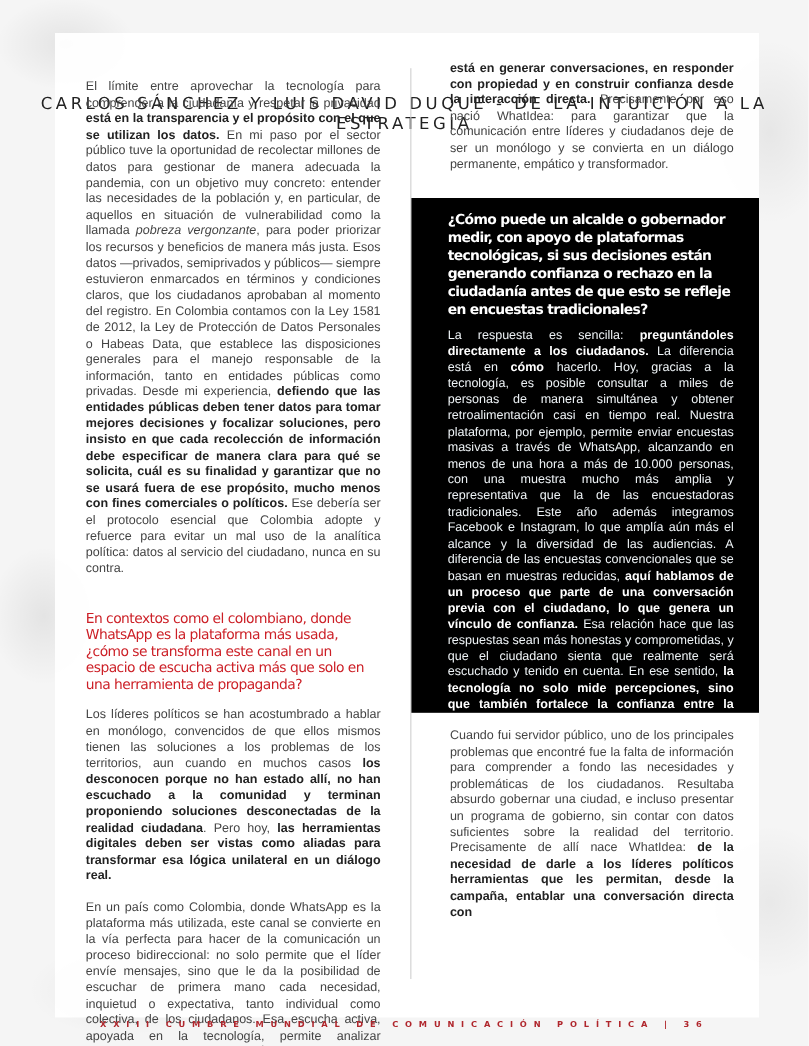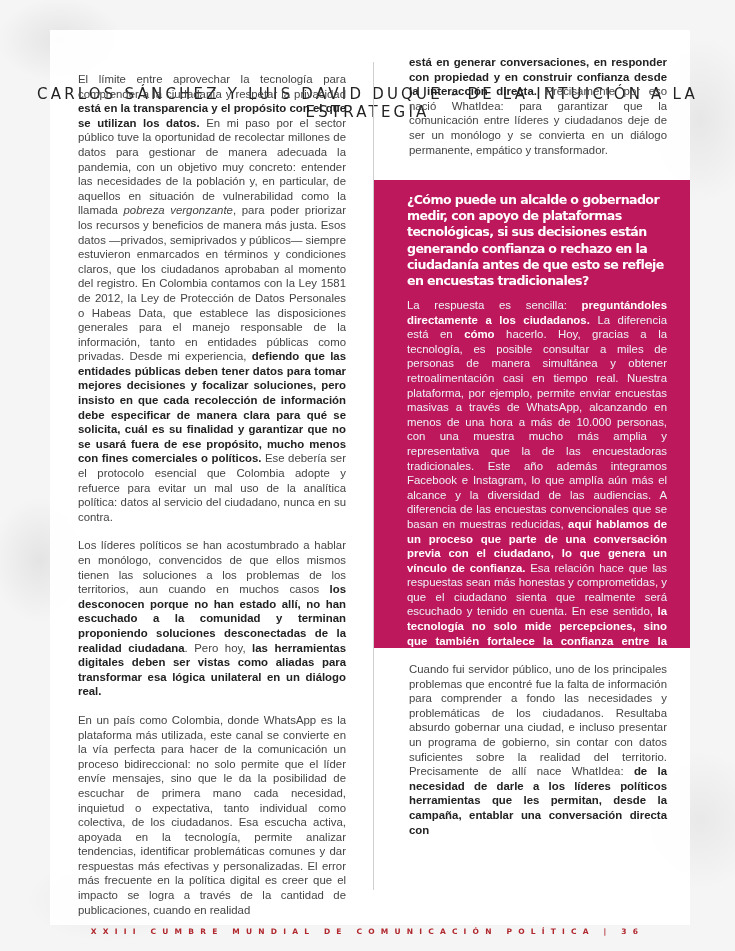--- a/index.html
+++ b/index.html
@@ -39,21 +39,21 @@
   .col-right { left: 405px; top: 55px; width: 262px; }
   .divider {
     position: absolute; left: 373px; top: 62px; width: 1px; height: 828px; background: #cfcfcf;
   }
   .question-red {
     font-family: "DejaVu Sans", sans-serif; font-size: 12.6px; line-height: 15px;
     color: #cc1f26; letter-spacing: -0.5px; text-align: left; margin: 0 0 18px 0;
   }
   .blue-box {
     position: absolute; left: 374px; top: 180px; width: 316px; height: 468px;
-    background: #be185d; color: #f2f5f7;
+    background: #000000; color: #f2f5f7;
   }
   .blue-box .q {
     position: absolute; left: 33px; top: 12px; width: 260px;
     font-family: "DejaVu Sans", sans-serif; font-weight: bold; font-size: 12.6px; line-height: 16.2px;
     letter-spacing: -0.6px; color: #fff;
   }
   .blue-box .a {
     position: absolute; left: 33px; top: 118px; width: 260px;
     font-size: 11.4px; line-height: 14.6px; text-align: justify; color: #eef3f6;
   }
@@ -71,20 +71,21 @@
 <div class="bg-texture"></div>
 <div class="page"></div>
 
 <div class="running-head">CARLOS SÁNCHEZ Y LUIS DAVID DUQUE - DE LA INTUICIÓN A LA ESTRATEGIA</div>
 
 <div class="divider"></div>
 
 <div class="col col-left">
   <p><span>El límite entre aprovechar la tecnología para comprender a la ciudadanía y respetar la privacidad </span><b>está en la transparencia y el propósito con el que se utilizan los datos.</b><span> En mi paso por el sector público tuve la oportunidad de recolectar millones de datos para gestionar de manera adecuada la pandemia, con un objetivo muy concreto: entender las necesidades de la población y, en particular, de aquellos en situación de vulnerabilidad como la llamada </span><i>pobreza vergonzante</i><span>, para poder priorizar los recursos y beneficios de manera más justa. Esos datos —privados, semiprivados y públicos— siempre estuvieron enmarcados en términos y condiciones claros, que los ciudadanos aprobaban al momento del registro. En Colombia contamos con la Ley 1581 de 2012, la Ley de Protección de Datos Personales o Habeas Data, que establece las disposiciones generales para el manejo responsable de la información, tanto en entidades públicas como privadas. Desde mi experiencia, </span><b>defiendo que las entidades públicas deben tener datos para tomar mejores decisiones y focalizar soluciones, pero insisto en que cada recolección de información debe especificar de manera clara para qué se solicita, cuál es su finalidad y garantizar que no se usará fuera de ese propósito, mucho menos con fines comerciales o políticos.</b><span> Ese debería ser el protocolo esencial que Colombia adopte y refuerce para evitar un mal uso de la analítica política: datos al servicio del ciudadano, nunca en su contra.</span></p>
 
+  <p class="question-red" style="margin-top:30px;">En contextos como el colombiano, donde WhatsApp es la plataforma más usada, ¿cómo se transforma este canal en un espacio de escucha activa más que solo en una herramienta de propaganda?</p>
 
   <p><span>Los líderes políticos se han acostumbrado a hablar en monólogo, convencidos de que ellos mismos tienen las soluciones a los problemas de los territorios, aun cuando en muchos casos </span><b>los desconocen porque no han estado allí, no han escuchado a la comunidad y terminan proponiendo soluciones desconectadas de la realidad ciudadana</b><span>. Pero hoy, </span><b>las herramientas digitales deben ser vistas como aliadas para transformar esa lógica unilateral en un diálogo real.</b></p>
 
   <p><span>En un país como Colombia, donde WhatsApp es la plataforma más utilizada, este canal se convierte en la vía perfecta para hacer de la comunicación un proceso bidireccional: no solo permite que el líder envíe mensajes, sino que le da la posibilidad de escuchar de primera mano cada necesidad, inquietud o expectativa, tanto individual como colectiva, de los ciudadanos. Esa escucha activa, apoyada en la tecnología, permite analizar tendencias, identificar problemáticas comunes y dar respuestas más efectivas y personalizadas. El error más frecuente en la política digital es creer que el impacto se logra a través de la cantidad de publicaciones, cuando en realidad </span></p>
 </div>
 
 <div class="col col-right">
   <p><b>está en generar conversaciones, en responder con propiedad y en construir confianza desde la interacción directa.</b><span> Precisamente por eso nació WhatIdea: para garantizar que la comunicación entre líderes y ciudadanos deje de ser un monólogo y se convierta en un diálogo permanente, empático y transformador.</span></p>
 </div>
 

